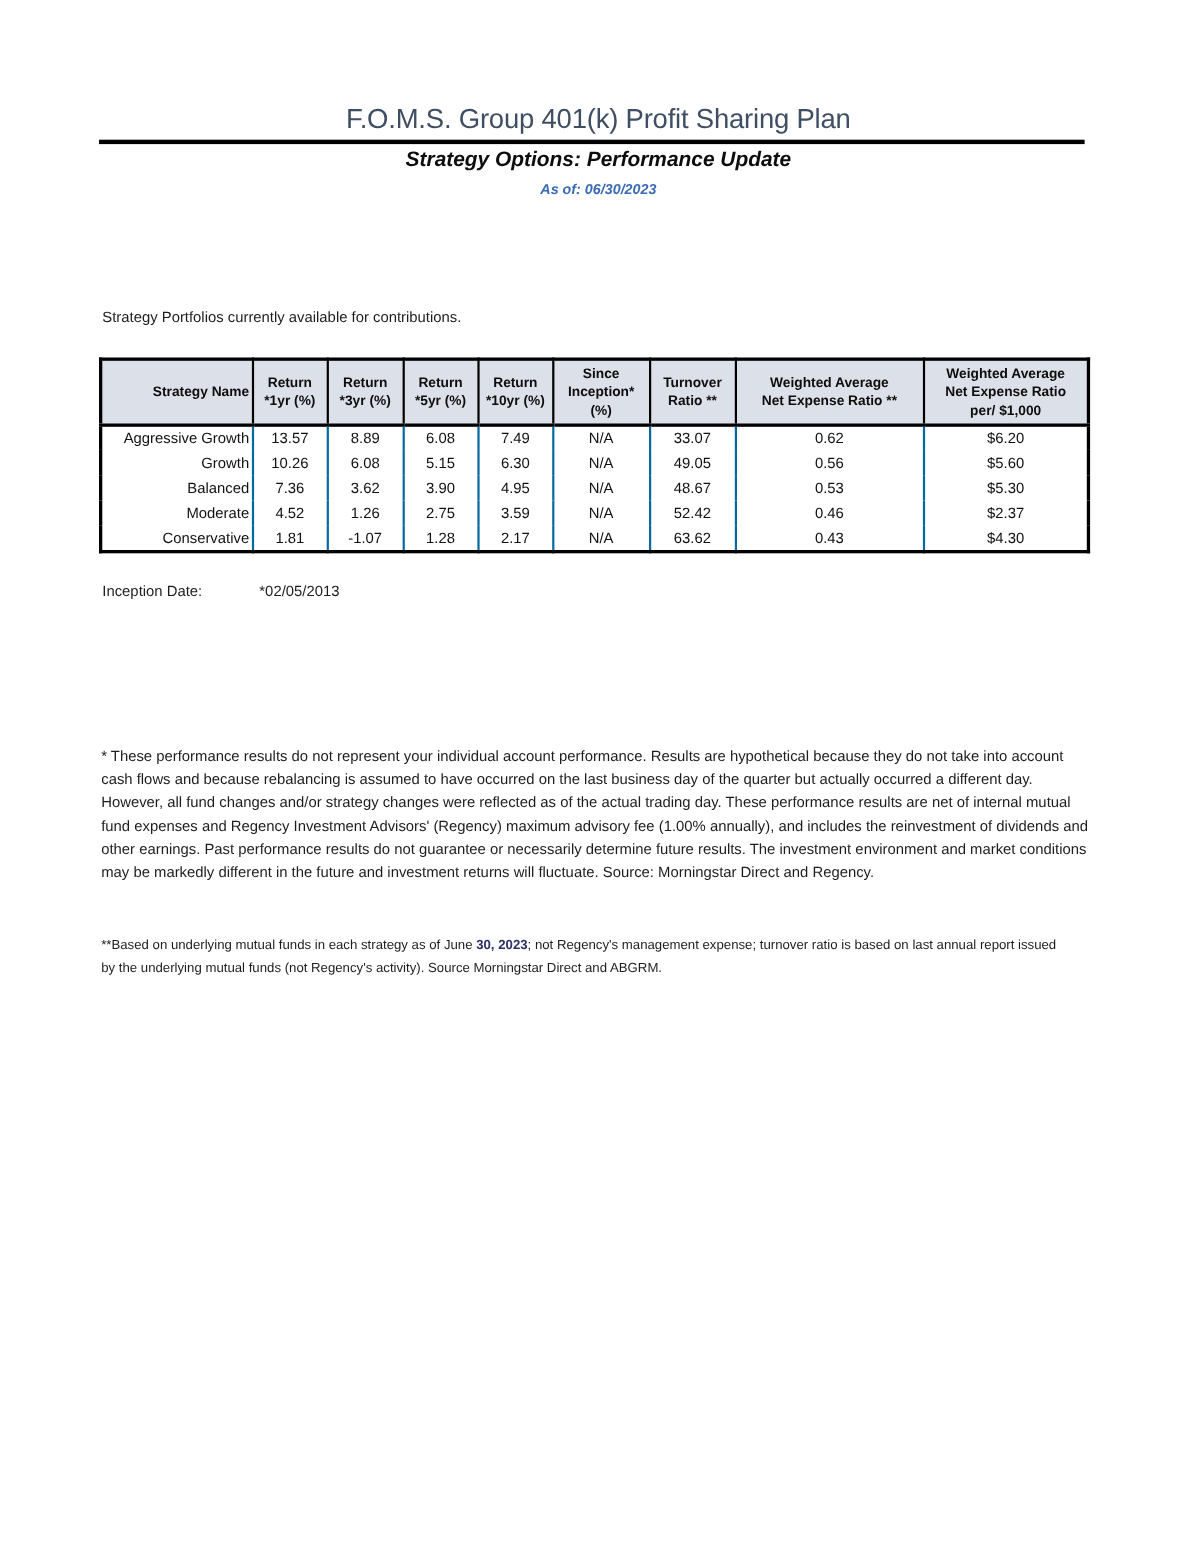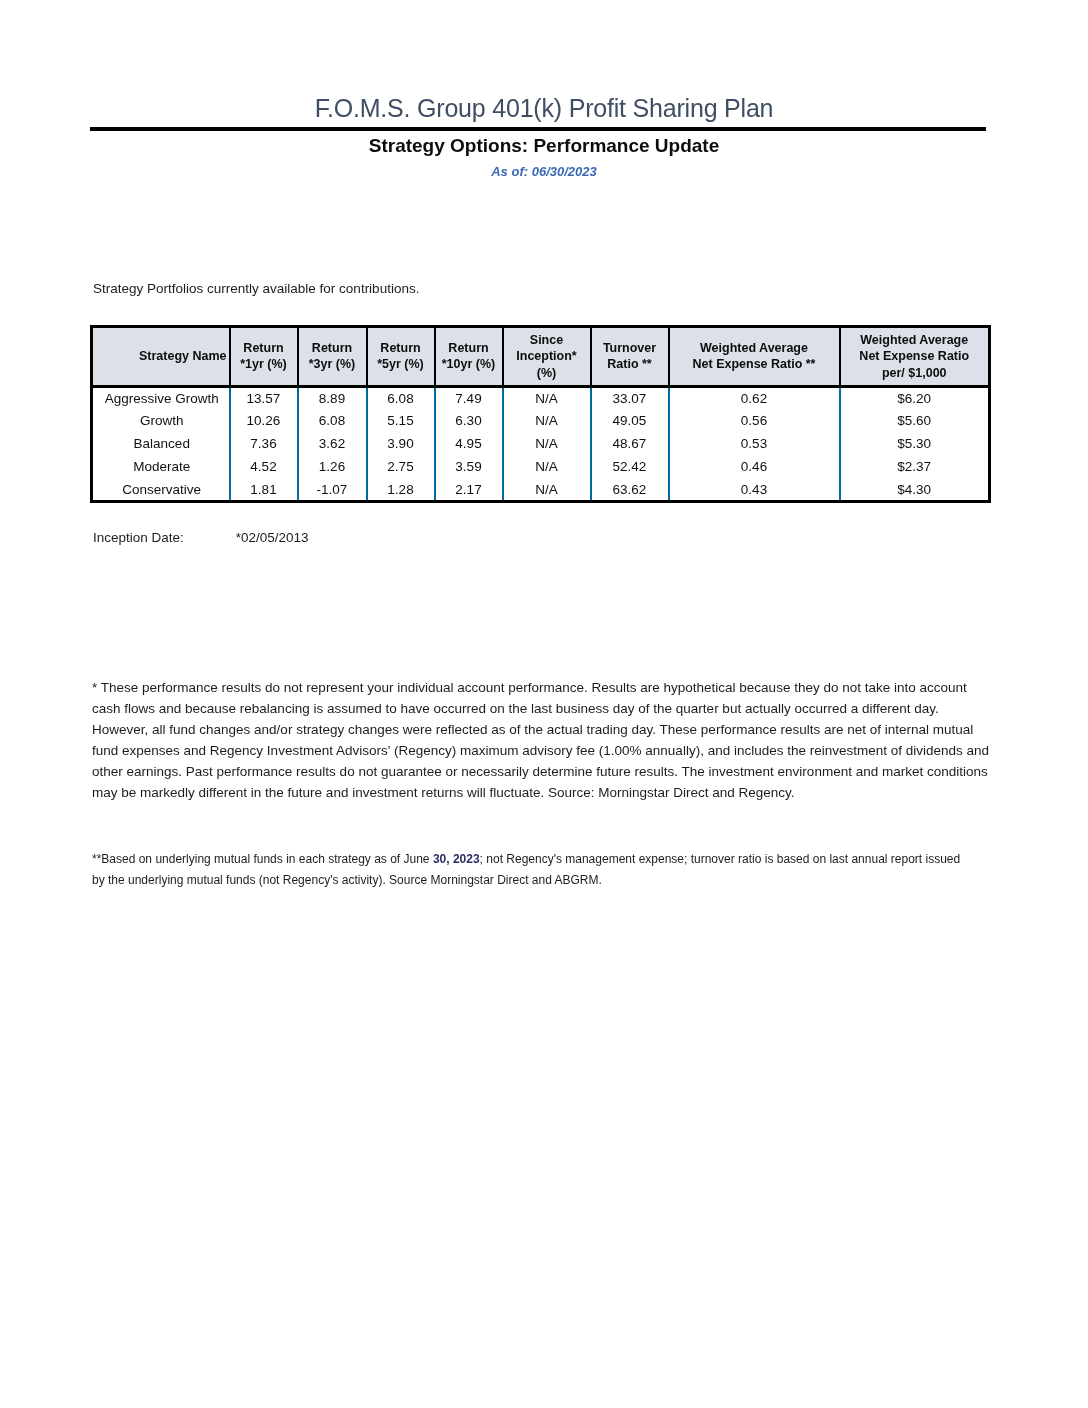--- a/index.html
+++ b/index.html
@@ -18,21 +18,21 @@
     font-size:25px; letter-spacing:-0.2px;
     color:#3f4e63;
   }
   .title-rule {
     position:absolute; top:127px; left:90px; width:896px; height:4px;
     background:#000000;
   }
   .doc-subtitle {
     position:absolute; top:135px; left:0; width:100%;
     text-align:center;
-    font-size:19px; font-weight:600;
+    font-size:19px; font-style:italic; font-weight:600;
     color:#0d0d0d;
   }
   .doc-asof {
     position:absolute; top:164px; left:0; width:100%;
     text-align:center;
     font-size:13px; font-style:italic; font-weight:bold;
     color:#3a6ab5;
   }
   .intro-line {
     position:absolute; top:281px; left:93px;
@@ -52,21 +52,21 @@
     text-align:center; vertical-align:middle;
     line-height:1.3; padding:4px 2px;
   }
   .perf-table th:first-child { border-left:none; text-align:right; padding-left:4px; }
   .perf-table td {
     border-left:2px solid #0369a1;
     font-size:13.5px; color:#111;
     text-align:center; vertical-align:middle;
     height:23px; padding:0 2px;
   }
-  .perf-table td:first-child { border-left:none; text-align:center; padding-left:4px; }
+  .perf-table td:first-child { border-left:none; text-align:right; padding-left:4px; }
   .hline { display:block; }
   .inception-row {
     position:absolute; top:530px; left:93px;
     font-size:13.5px; color:#1d1d1d;
   }
   .inception-label { display:inline-block; width:139px; }
   .footnote-1 {
     position:absolute; top:677px; left:92px; width:902px;
     font-size:13.5px; line-height:21px; color:#1d1d1d;
   }

